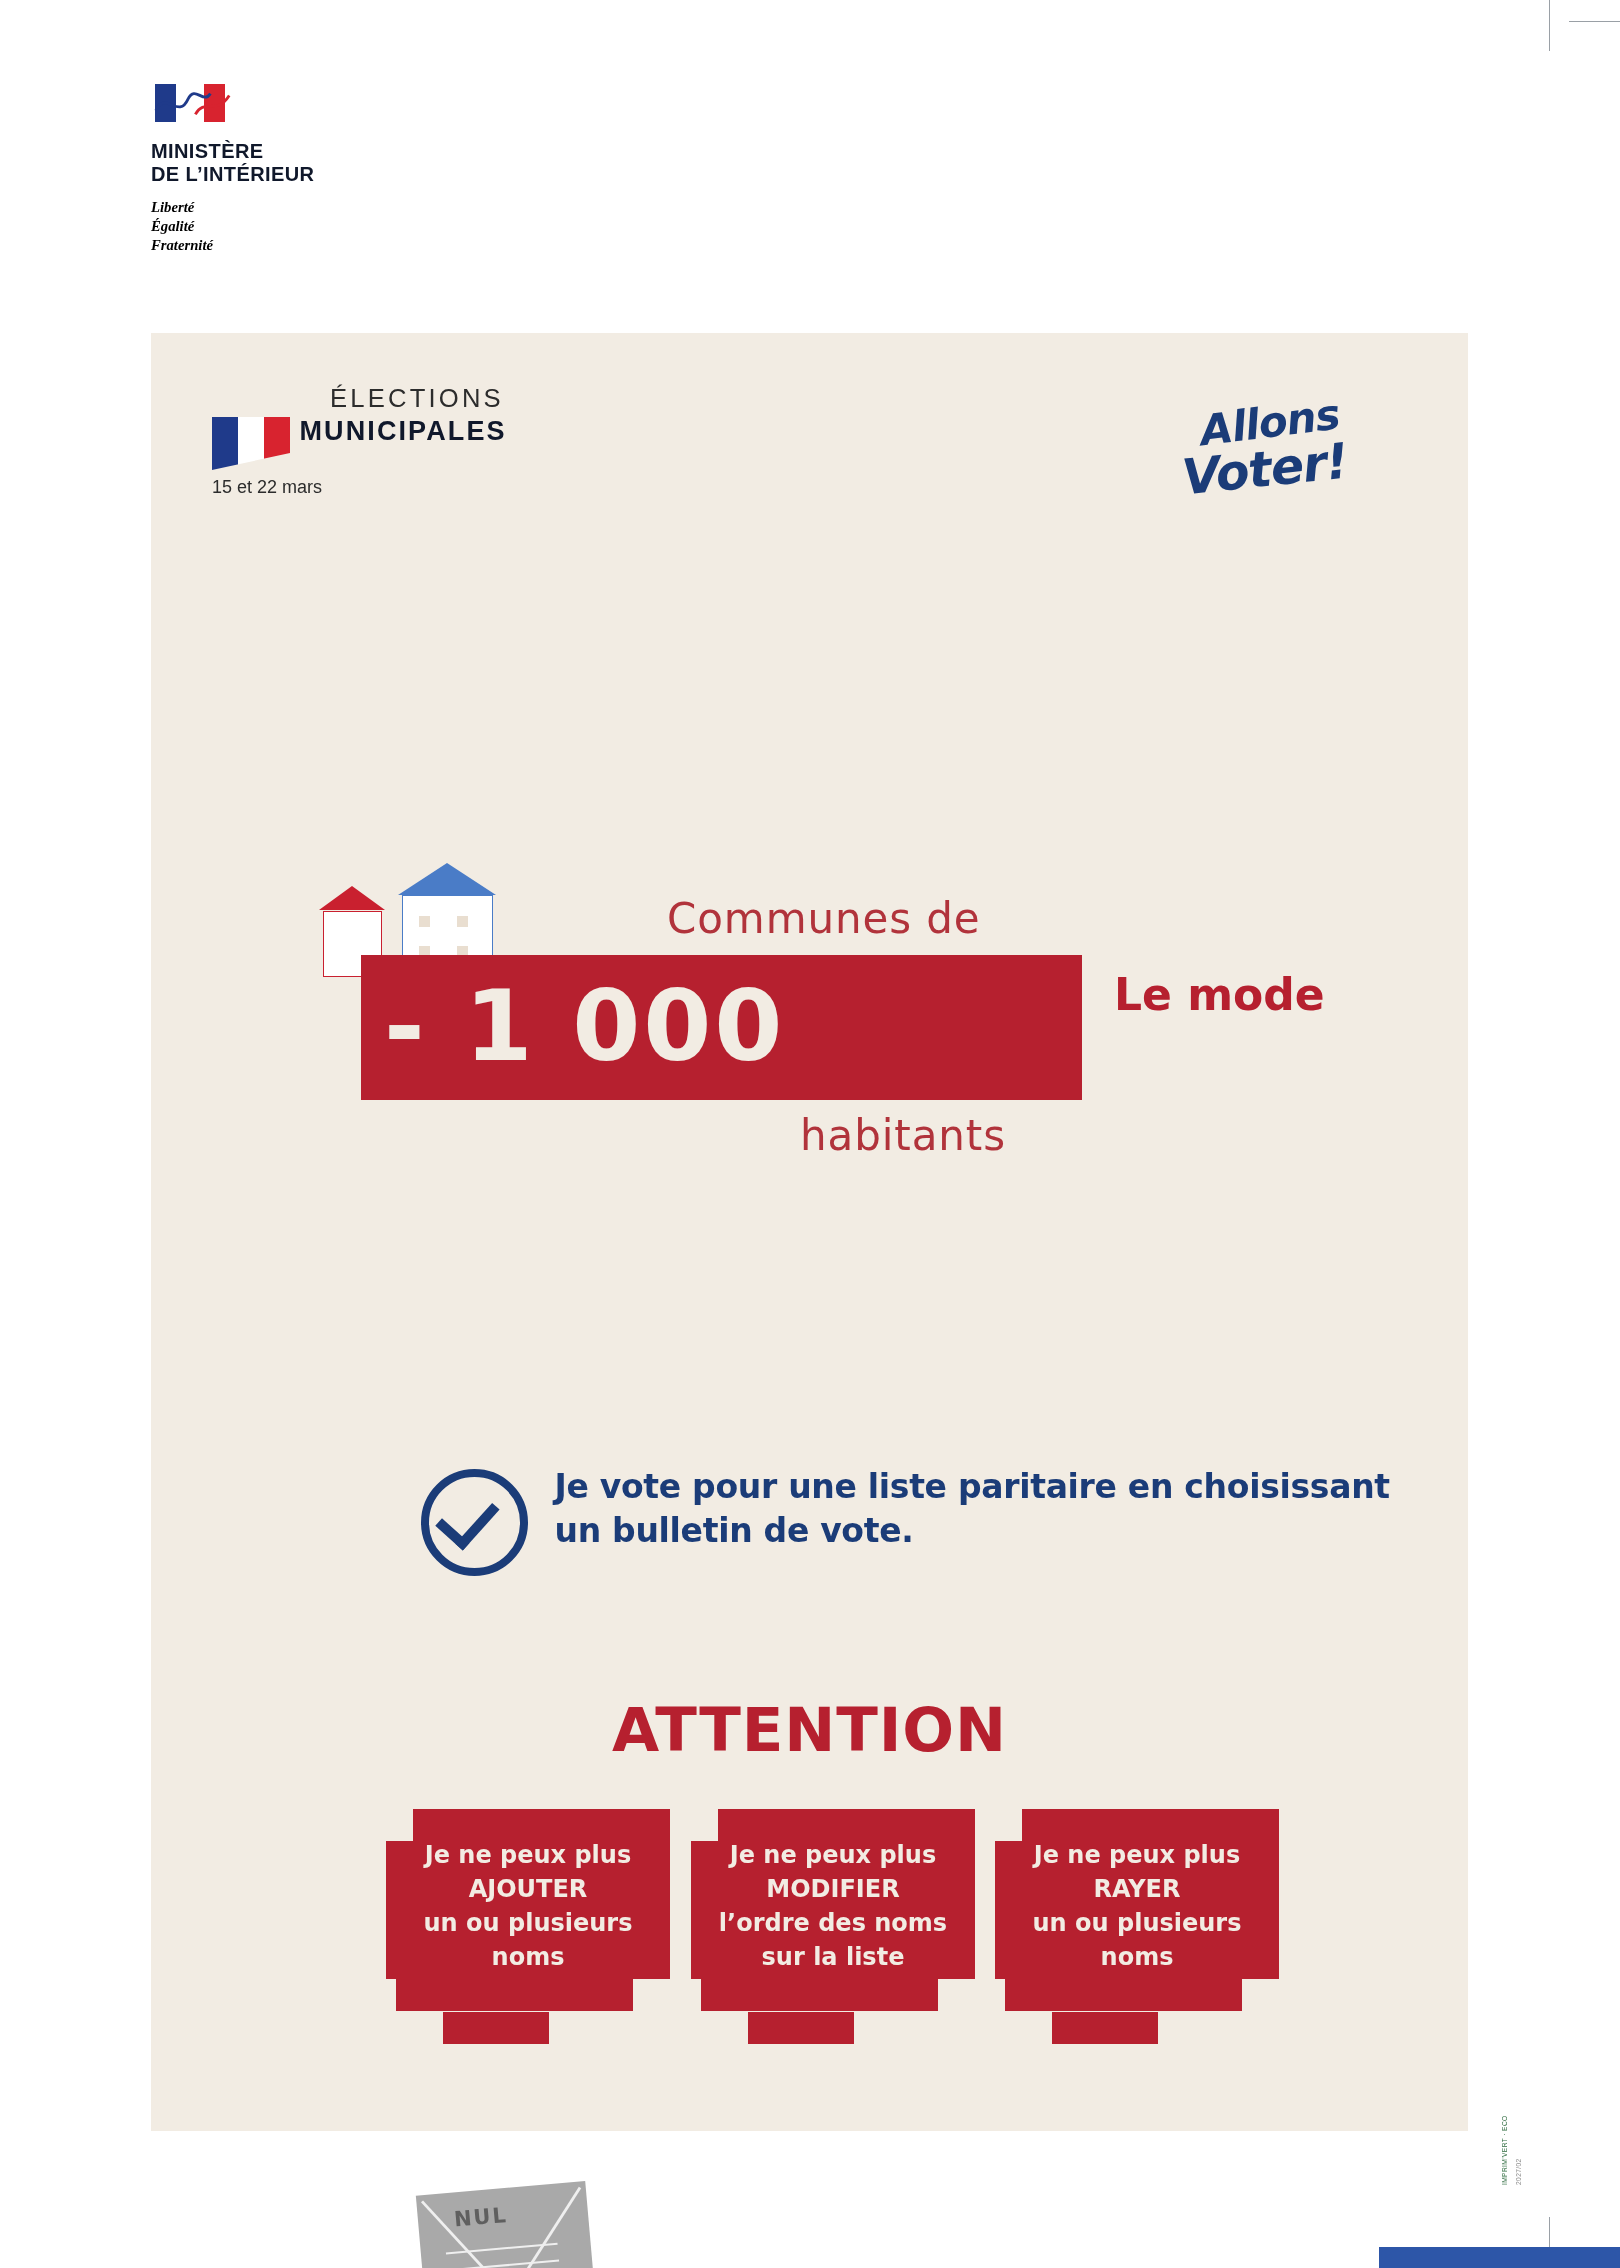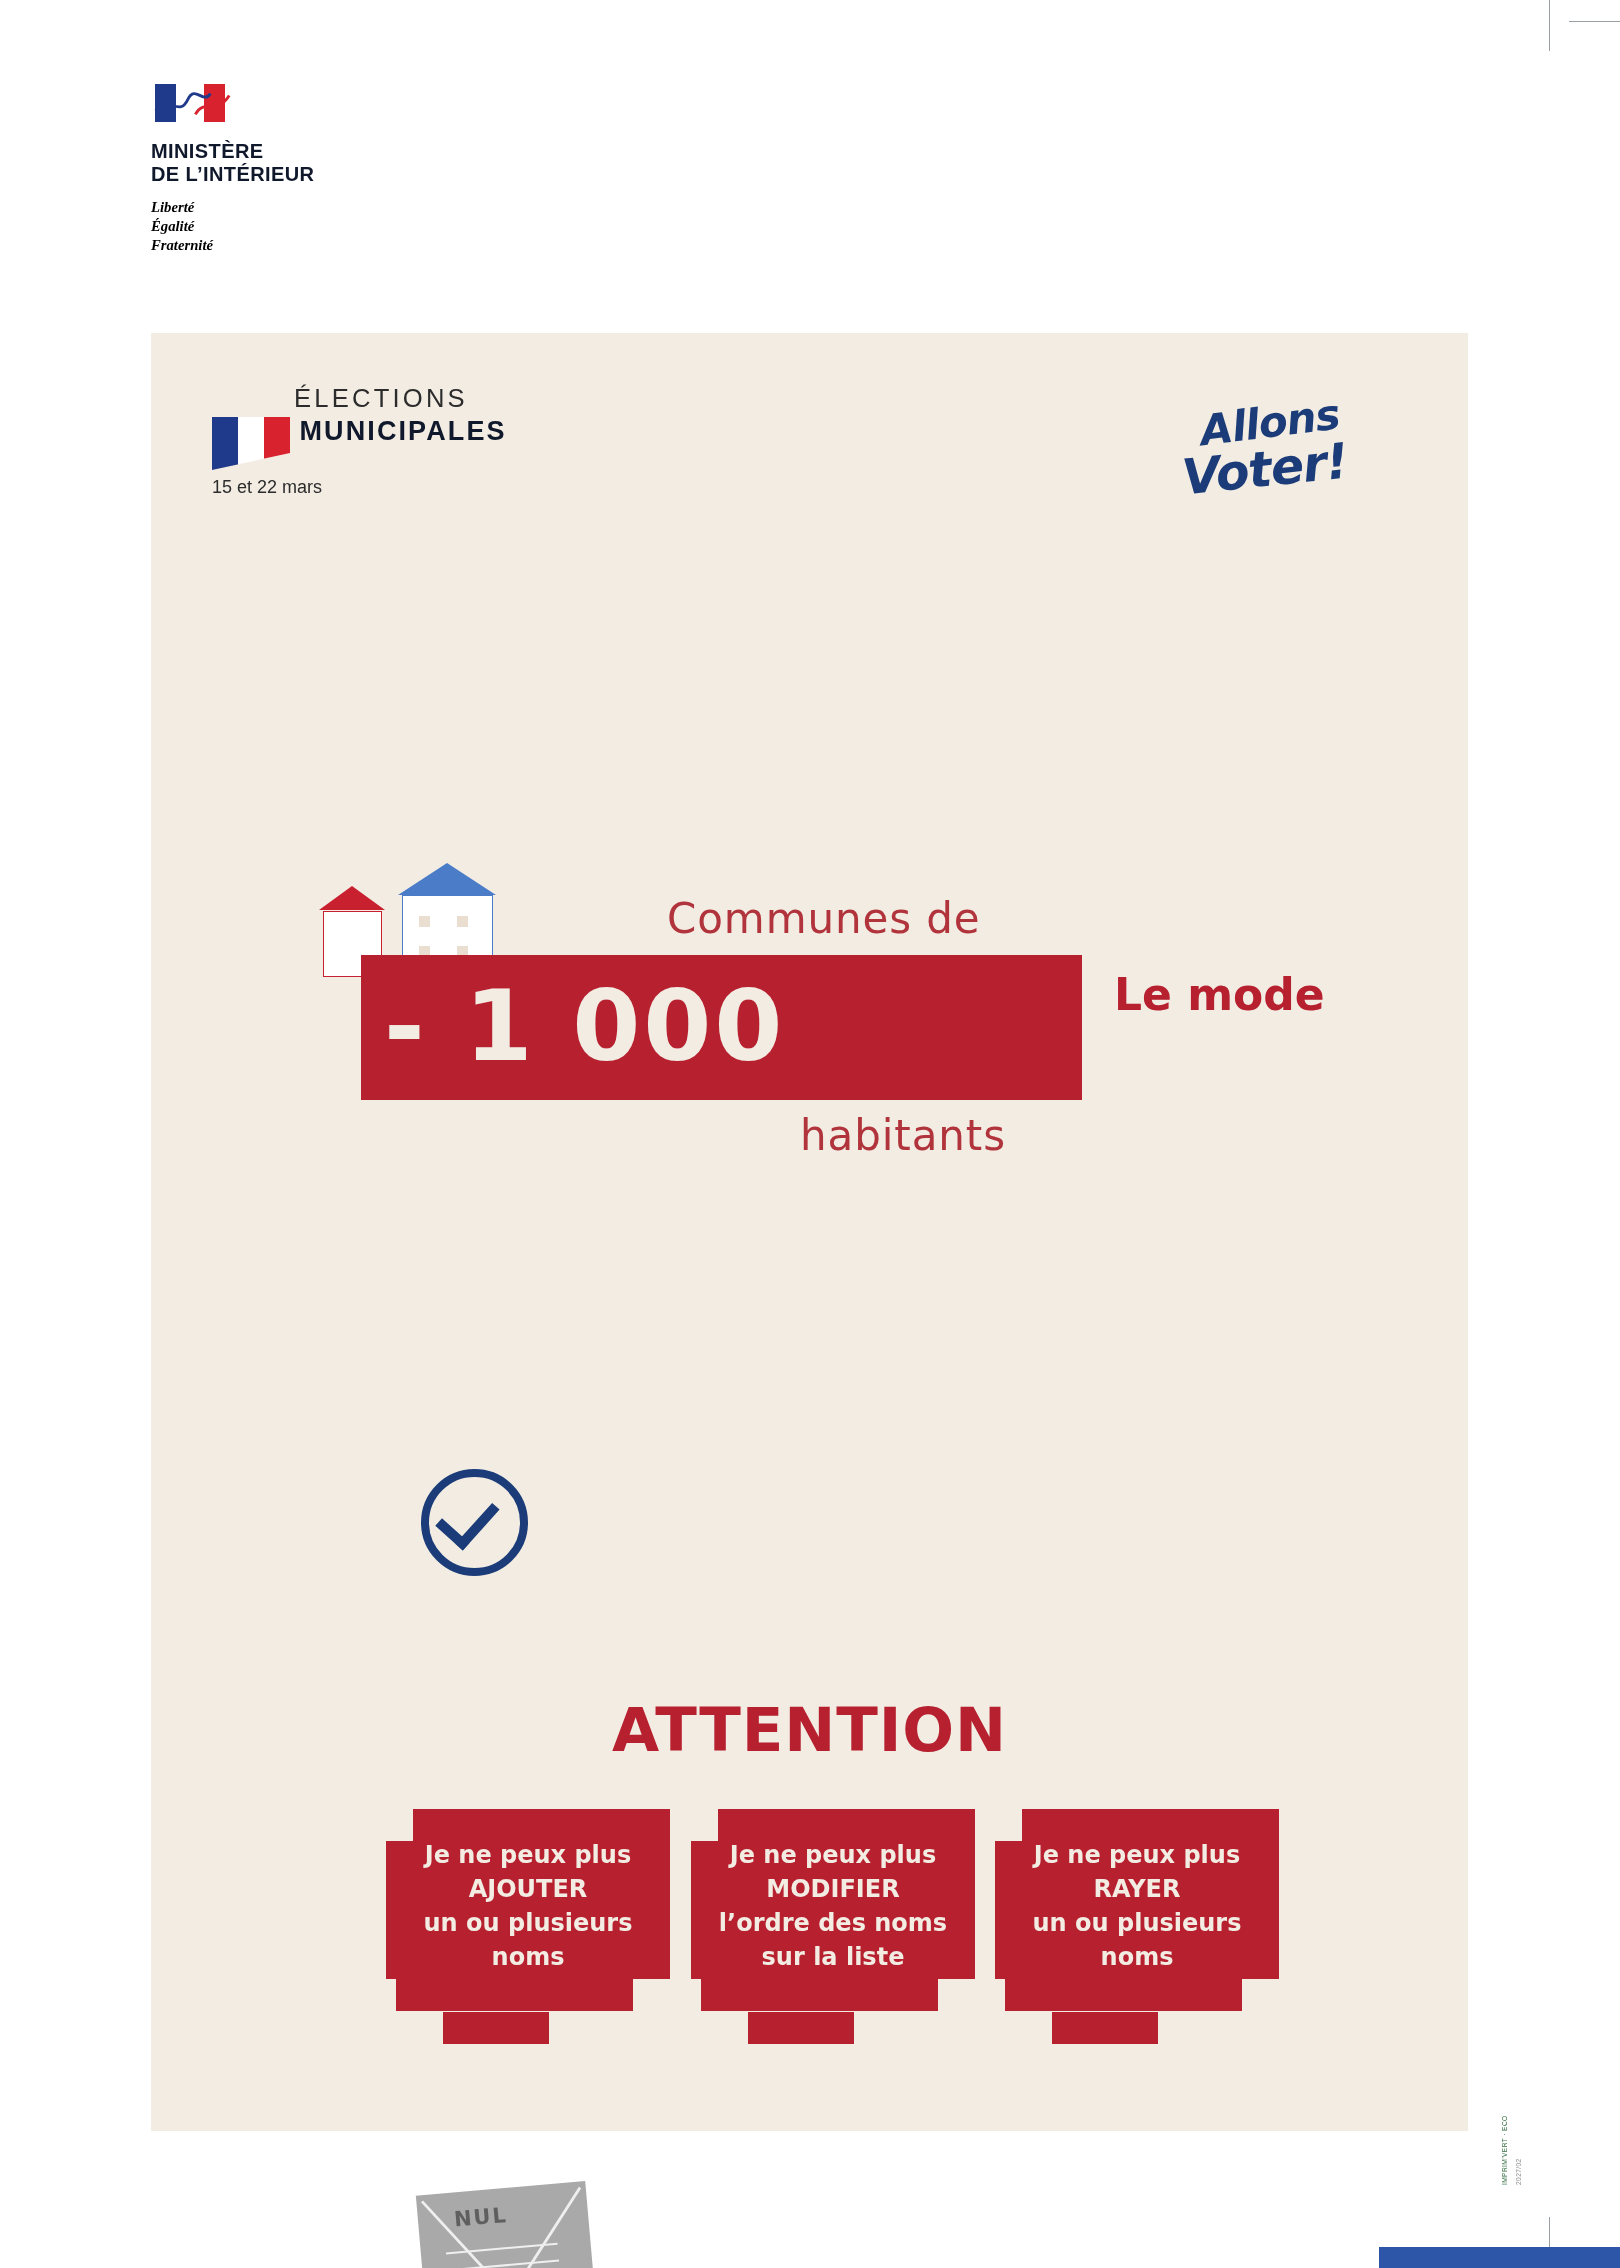--- a/index.html
+++ b/index.html
@@ -82,21 +82,21 @@
   .elections-logo {
     position: absolute;
     left: 61px;
     top: 51px;
     width: 397px;
   }
   .el-word {
     font-size: 25.6px;
     letter-spacing: 3.2px;
     color: #2c2c2c;
-    margin-left: 82px;
+    margin-left: 118px;
   }
   .el-row {
     display: flex;
     align-items: flex-start;
     margin-top: 1.9px;
   }
   .el-flag {
     width: 78px;
     height: 53px;
     position: relative;
@@ -511,20 +511,24 @@
   <div class="red-banner"></div>
   <div class="num-1000">- 1 000</div>
   <div class="habitants">habitants</div>
 
   <div class="mode-scrutin">
     <div>Le mode</div>
   </div>
 
   <div class="vote-row">
     <div class="check-circle"></div>
+    <div class="vote-text">
+      <div>Je vote pour une liste paritaire en choisissant</div>
+      <div>un bulletin de vote.</div>
+    </div>
   </div>
 
   <div class="attention">ATTENTION</div>
 
   <div class="ribbons">
     <div class="ribbon r1">
       <div class="band band-top"></div>
       <div class="band band-main"></div>
       <div class="band band-bot"></div>
       <div class="band band-tail"></div>

